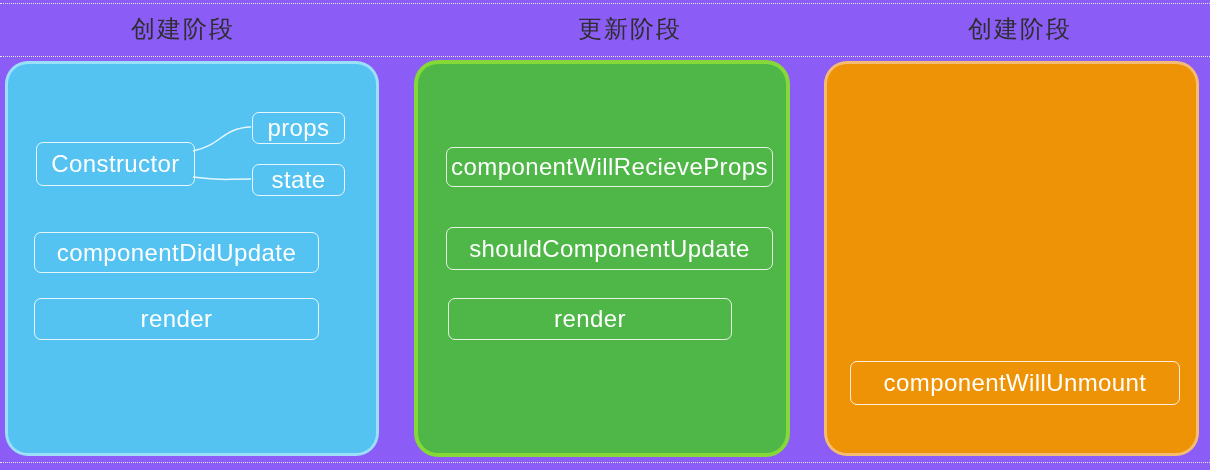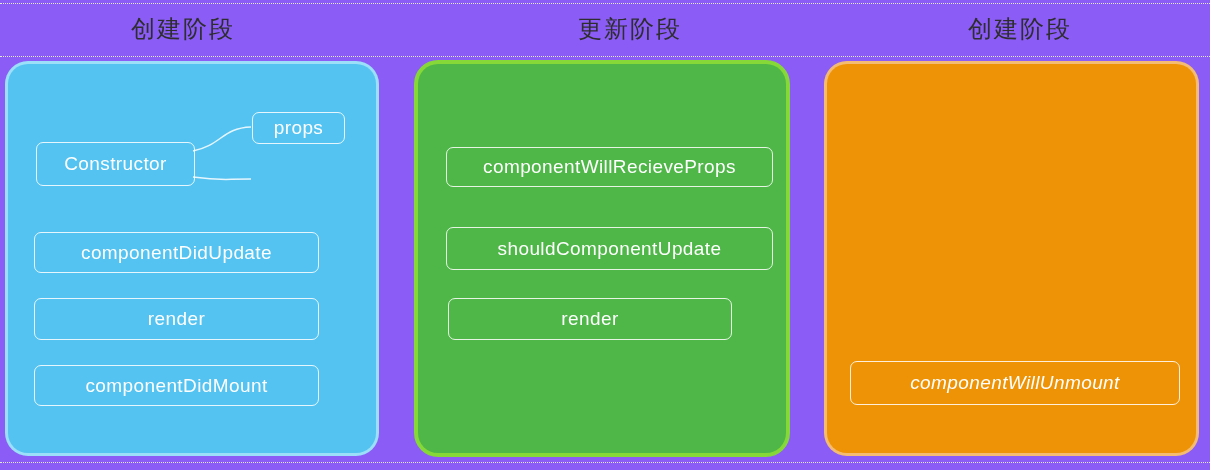--- a/index.html
+++ b/index.html
@@ -9,21 +9,21 @@
   .grid-line{position:absolute;left:0;width:100%;height:0;border-top:1px dotted #e4e4e4;}
 
   .phase-title{position:absolute;top:13px;width:220px;text-align:center;
     font-size:24px;color:#2e2e2e;letter-spacing:2px;font-weight:500;}
 
   .phase-box{position:absolute;top:64px;height:389px;border-radius:20px;
     background:var(--fill);box-shadow:0 0 0 var(--bw,3px) var(--edge);}
 
   .node{position:absolute;display:flex;align-items:center;justify-content:center;
     border:1.5px solid rgba(255,255,255,0.85);border-radius:7px;
-    color:#ffffff;font-size:19px;letter-spacing:0.4px;white-space:nowrap;
+    color:#ffffff;font-size:24px;letter-spacing:0.4px;white-space:nowrap;
     background:transparent;}
 
   .connectors{position:absolute;left:0;top:0;pointer-events:none;}
 </style>
 </head>
 <body>
 
 <div class="canvas">
 
   <div class="grid-line" style="top:3px"></div>
@@ -36,29 +36,29 @@
 
   <div class="phase-box" style="left: 8px; width: 368px; --bw: 3px; --fill: #54c3f1; --edge: #9bdff9;">
 
     <svg class="connectors" width="260" height="140" viewBox="0 0 260 140">
       <path d="M185,87 C214,81 214,64 243,63" stroke="rgba(255,255,255,0.85)" stroke-width="1.5" fill="none"></path>
       <path d="M185,113 C214,117 214,115 243,115" stroke="rgba(255,255,255,0.85)" stroke-width="1.5" fill="none"></path>
     </svg>
 
     <div class="node" style="left:28px;top:78px;width:157px;height:42px">Constructor</div>
     <div class="node" style="left:244px;top:48px;width:91px;height:30px">props</div>
+    <div class="node" style="left:244px;top:100px;width:91px;height:30px">state</div>
 
     <div class="node" style="left:26px;top:168px;width:283px;height:39px">componentDidUpdate</div>
     <div class="node" style="left:26px;top:234px;width:283px;height:40px">render</div>
-    <div class="node" style="left:26px;top:301px;width:283px;height:39px">componentDidMount</div>
   </div>
 
   <div class="phase-box" style="left: 418px; width: 368px; --bw: 4px; --fill: #4fb748; --edge: #85d838;">
     <div class="node" style="left:28px;top:163px;width:325px;height:41px">shouldComponentUpdate</div>
     <div class="node" style="left:28px;top:83px;width:325px;height:38px">componentWillRecieveProps</div>
     <div class="node" style="left:30px;top:234px;width:282px;height:40px">render</div>
   </div>
 
-  <div class="phase-box" style="left: 827px; width: 369px; font-style: italic; --bw: 3px; --fill: #ef9306; --edge: #f4bc72;">
+  <div class="phase-box" style="left: 827px; width: 369px; --bw: 3px; --fill: #ef9306; --edge: #f4bc72;">
     <div class="node" style="left:23px;top:297px;width:328px;height:42px">componentWillUnmount</div>
   </div>
 
 </div>
 
 </body></html>

